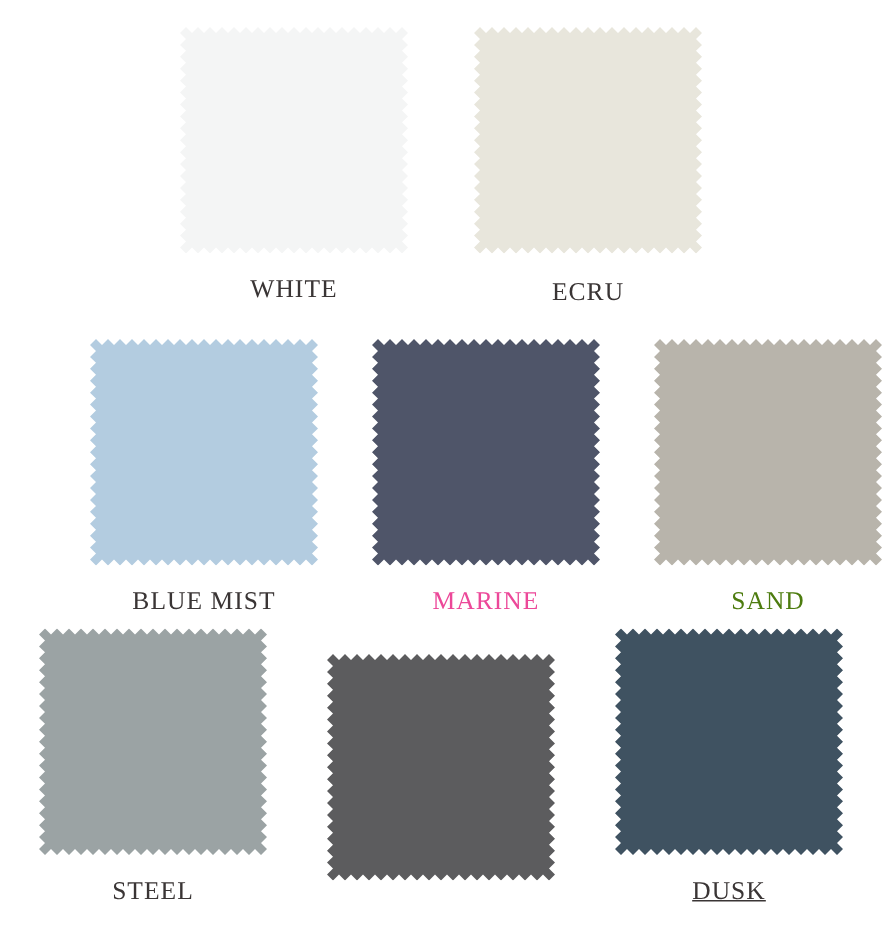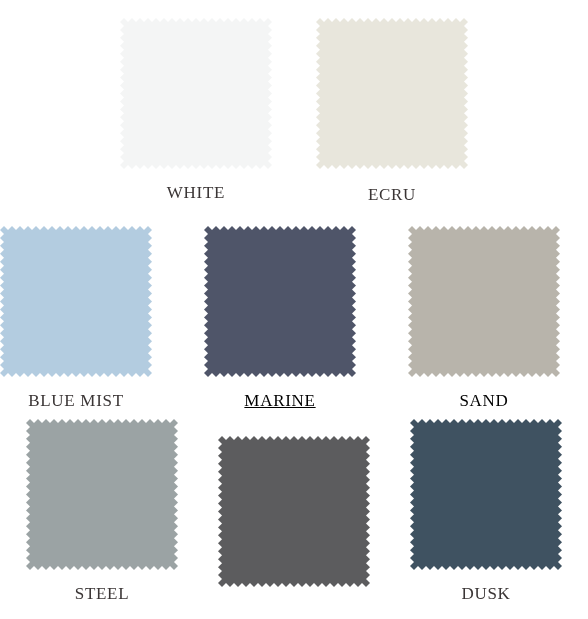--- a/index.html
+++ b/index.html
@@ -24,21 +24,21 @@
   }
 
   
   .swatch-row {
     position: absolute;
     left: 0;
     width: 588px;
     display: flex;
   }
   .swatch-row.row-top    { top: 18px;  height: 196px; justify-content: center; gap: 44px; }
-  .swatch-row.row-middle { top: 226px; height: 196px; justify-content: flex-start; gap: 52px; }
+  .swatch-row.row-middle { top: 226px; height: 196px; justify-content: flex-end; gap: 36px; }
   .swatch-row.row-bottom { top: 413px; height: 196px; justify-content: center; gap: 40px; align-items: center; }
 
   
   .swatch-cell {
     width: 152px;
     display: flex;
     flex-direction: column;
     align-items: center;
   }
 
@@ -118,29 +118,29 @@
           </svg>
         </div>
         <div class="swatch-label" style="color: rgb(58, 53, 53);">BLUE MIST</div>
       </div>
       <div class="swatch-cell">
         <div class="swatch-chip svg-chip">
           <svg viewBox="0 0 152 151" xmlns="http://www.w3.org/2000/svg">
             <polygon points="0.00,4.00 4.00,0.00 8.00,4.00 12.00,0.00 16.00,4.00 20.00,0.00 24.00,4.00 28.00,0.00 32.00,4.00 36.00,0.00 40.00,4.00 44.00,0.00 48.00,4.00 52.00,0.00 56.00,4.00 60.00,0.00 64.00,4.00 68.00,0.00 72.00,4.00 76.00,0.00 80.00,4.00 84.00,0.00 88.00,4.00 92.00,0.00 96.00,4.00 100.00,0.00 104.00,4.00 108.00,0.00 112.00,4.00 116.00,0.00 120.00,4.00 124.00,0.00 128.00,4.00 132.00,0.00 136.00,4.00 140.00,0.00 144.00,4.00 148.00,0.00 152.00,4.00 148.00,0.00 152.00,3.97 148.00,7.95 152.00,11.92 148.00,15.89 152.00,19.87 148.00,23.84 152.00,27.82 148.00,31.79 152.00,35.76 148.00,39.74 152.00,43.71 148.00,47.68 152.00,51.66 148.00,55.63 152.00,59.61 148.00,63.58 152.00,67.55 148.00,71.53 152.00,75.50 148.00,79.47 152.00,83.45 148.00,87.42 152.00,91.39 148.00,95.37 152.00,99.34 148.00,103.32 152.00,107.29 148.00,111.26 152.00,115.24 148.00,119.21 152.00,123.18 148.00,127.16 152.00,131.13 148.00,135.11 152.00,139.08 148.00,143.05 152.00,147.03 148.00,151.00 152.00,147.00 148.00,151.00 144.00,147.00 140.00,151.00 136.00,147.00 132.00,151.00 128.00,147.00 124.00,151.00 120.00,147.00 116.00,151.00 112.00,147.00 108.00,151.00 104.00,147.00 100.00,151.00 96.00,147.00 92.00,151.00 88.00,147.00 84.00,151.00 80.00,147.00 76.00,151.00 72.00,147.00 68.00,151.00 64.00,147.00 60.00,151.00 56.00,147.00 52.00,151.00 48.00,147.00 44.00,151.00 40.00,147.00 36.00,151.00 32.00,147.00 28.00,151.00 24.00,147.00 20.00,151.00 16.00,147.00 12.00,151.00 8.00,147.00 4.00,151.00 0.00,147.00 4.00,151.00 0.00,147.03 4.00,143.05 0.00,139.08 4.00,135.11 0.00,131.13 4.00,127.16 0.00,123.18 4.00,119.21 0.00,115.24 4.00,111.26 0.00,107.29 4.00,103.32 0.00,99.34 4.00,95.37 0.00,91.39 4.00,87.42 0.00,83.45 4.00,79.47 0.00,75.50 4.00,71.53 0.00,67.55 4.00,63.58 0.00,59.61 4.00,55.63 0.00,51.66 4.00,47.68 0.00,43.71 4.00,39.74 0.00,35.76 4.00,31.79 0.00,27.82 4.00,23.84 0.00,19.87 4.00,15.89 0.00,11.92 4.00,7.95 0.00,3.97 4.00,0.00" fill="#4f5569"></polygon>
           </svg>
         </div>
-        <div class="swatch-label" style="color: #000000; text-decoration: underline;">MARINE</div>
+        <div class="swatch-label" style="color: #ec4899;">MARINE</div>
       </div>
       <div class="swatch-cell">
         <div class="swatch-chip svg-chip">
           <svg viewBox="0 0 152 151" xmlns="http://www.w3.org/2000/svg">
             <polygon points="0.00,4.00 4.00,0.00 8.00,4.00 12.00,0.00 16.00,4.00 20.00,0.00 24.00,4.00 28.00,0.00 32.00,4.00 36.00,0.00 40.00,4.00 44.00,0.00 48.00,4.00 52.00,0.00 56.00,4.00 60.00,0.00 64.00,4.00 68.00,0.00 72.00,4.00 76.00,0.00 80.00,4.00 84.00,0.00 88.00,4.00 92.00,0.00 96.00,4.00 100.00,0.00 104.00,4.00 108.00,0.00 112.00,4.00 116.00,0.00 120.00,4.00 124.00,0.00 128.00,4.00 132.00,0.00 136.00,4.00 140.00,0.00 144.00,4.00 148.00,0.00 152.00,4.00 148.00,0.00 152.00,3.97 148.00,7.95 152.00,11.92 148.00,15.89 152.00,19.87 148.00,23.84 152.00,27.82 148.00,31.79 152.00,35.76 148.00,39.74 152.00,43.71 148.00,47.68 152.00,51.66 148.00,55.63 152.00,59.61 148.00,63.58 152.00,67.55 148.00,71.53 152.00,75.50 148.00,79.47 152.00,83.45 148.00,87.42 152.00,91.39 148.00,95.37 152.00,99.34 148.00,103.32 152.00,107.29 148.00,111.26 152.00,115.24 148.00,119.21 152.00,123.18 148.00,127.16 152.00,131.13 148.00,135.11 152.00,139.08 148.00,143.05 152.00,147.03 148.00,151.00 152.00,147.00 148.00,151.00 144.00,147.00 140.00,151.00 136.00,147.00 132.00,151.00 128.00,147.00 124.00,151.00 120.00,147.00 116.00,151.00 112.00,147.00 108.00,151.00 104.00,147.00 100.00,151.00 96.00,147.00 92.00,151.00 88.00,147.00 84.00,151.00 80.00,147.00 76.00,151.00 72.00,147.00 68.00,151.00 64.00,147.00 60.00,151.00 56.00,147.00 52.00,151.00 48.00,147.00 44.00,151.00 40.00,147.00 36.00,151.00 32.00,147.00 28.00,151.00 24.00,147.00 20.00,151.00 16.00,147.00 12.00,151.00 8.00,147.00 4.00,151.00 0.00,147.00 4.00,151.00 0.00,147.03 4.00,143.05 0.00,139.08 4.00,135.11 0.00,131.13 4.00,127.16 0.00,123.18 4.00,119.21 0.00,115.24 4.00,111.26 0.00,107.29 4.00,103.32 0.00,99.34 4.00,95.37 0.00,91.39 4.00,87.42 0.00,83.45 4.00,79.47 0.00,75.50 4.00,71.53 0.00,67.55 4.00,63.58 0.00,59.61 4.00,55.63 0.00,51.66 4.00,47.68 0.00,43.71 4.00,39.74 0.00,35.76 4.00,31.79 0.00,27.82 4.00,23.84 0.00,19.87 4.00,15.89 0.00,11.92 4.00,7.95 0.00,3.97 4.00,0.00" fill="#b8b4ab"></polygon>
           </svg>
         </div>
-        <div class="swatch-label" style="color: #000000;">SAND</div>
+        <div class="swatch-label" style="color: #4d7c0f;">SAND</div>
       </div>
     </div>
 
   <div class="swatch-row row-bottom">
       <div class="swatch-cell">
         <div class="swatch-chip svg-chip">
           <svg viewBox="0 0 152 151" xmlns="http://www.w3.org/2000/svg">
             <polygon points="0.00,4.00 4.00,0.00 8.00,4.00 12.00,0.00 16.00,4.00 20.00,0.00 24.00,4.00 28.00,0.00 32.00,4.00 36.00,0.00 40.00,4.00 44.00,0.00 48.00,4.00 52.00,0.00 56.00,4.00 60.00,0.00 64.00,4.00 68.00,0.00 72.00,4.00 76.00,0.00 80.00,4.00 84.00,0.00 88.00,4.00 92.00,0.00 96.00,4.00 100.00,0.00 104.00,4.00 108.00,0.00 112.00,4.00 116.00,0.00 120.00,4.00 124.00,0.00 128.00,4.00 132.00,0.00 136.00,4.00 140.00,0.00 144.00,4.00 148.00,0.00 152.00,4.00 148.00,0.00 152.00,3.97 148.00,7.95 152.00,11.92 148.00,15.89 152.00,19.87 148.00,23.84 152.00,27.82 148.00,31.79 152.00,35.76 148.00,39.74 152.00,43.71 148.00,47.68 152.00,51.66 148.00,55.63 152.00,59.61 148.00,63.58 152.00,67.55 148.00,71.53 152.00,75.50 148.00,79.47 152.00,83.45 148.00,87.42 152.00,91.39 148.00,95.37 152.00,99.34 148.00,103.32 152.00,107.29 148.00,111.26 152.00,115.24 148.00,119.21 152.00,123.18 148.00,127.16 152.00,131.13 148.00,135.11 152.00,139.08 148.00,143.05 152.00,147.03 148.00,151.00 152.00,147.00 148.00,151.00 144.00,147.00 140.00,151.00 136.00,147.00 132.00,151.00 128.00,147.00 124.00,151.00 120.00,147.00 116.00,151.00 112.00,147.00 108.00,151.00 104.00,147.00 100.00,151.00 96.00,147.00 92.00,151.00 88.00,147.00 84.00,151.00 80.00,147.00 76.00,151.00 72.00,147.00 68.00,151.00 64.00,147.00 60.00,151.00 56.00,147.00 52.00,151.00 48.00,147.00 44.00,151.00 40.00,147.00 36.00,151.00 32.00,147.00 28.00,151.00 24.00,147.00 20.00,151.00 16.00,147.00 12.00,151.00 8.00,147.00 4.00,151.00 0.00,147.00 4.00,151.00 0.00,147.03 4.00,143.05 0.00,139.08 4.00,135.11 0.00,131.13 4.00,127.16 0.00,123.18 4.00,119.21 0.00,115.24 4.00,111.26 0.00,107.29 4.00,103.32 0.00,99.34 4.00,95.37 0.00,91.39 4.00,87.42 0.00,83.45 4.00,79.47 0.00,75.50 4.00,71.53 0.00,67.55 4.00,63.58 0.00,59.61 4.00,55.63 0.00,51.66 4.00,47.68 0.00,43.71 4.00,39.74 0.00,35.76 4.00,31.79 0.00,27.82 4.00,23.84 0.00,19.87 4.00,15.89 0.00,11.92 4.00,7.95 0.00,3.97 4.00,0.00" fill="#9ba3a4"></polygon>
           </svg>
         </div>
@@ -152,17 +152,17 @@
             <polygon points="0.00,4.00 4.00,0.00 8.00,4.00 12.00,0.00 16.00,4.00 20.00,0.00 24.00,4.00 28.00,0.00 32.00,4.00 36.00,0.00 40.00,4.00 44.00,0.00 48.00,4.00 52.00,0.00 56.00,4.00 60.00,0.00 64.00,4.00 68.00,0.00 72.00,4.00 76.00,0.00 80.00,4.00 84.00,0.00 88.00,4.00 92.00,0.00 96.00,4.00 100.00,0.00 104.00,4.00 108.00,0.00 112.00,4.00 116.00,0.00 120.00,4.00 124.00,0.00 128.00,4.00 132.00,0.00 136.00,4.00 140.00,0.00 144.00,4.00 148.00,0.00 152.00,4.00 148.00,0.00 152.00,3.97 148.00,7.95 152.00,11.92 148.00,15.89 152.00,19.87 148.00,23.84 152.00,27.82 148.00,31.79 152.00,35.76 148.00,39.74 152.00,43.71 148.00,47.68 152.00,51.66 148.00,55.63 152.00,59.61 148.00,63.58 152.00,67.55 148.00,71.53 152.00,75.50 148.00,79.47 152.00,83.45 148.00,87.42 152.00,91.39 148.00,95.37 152.00,99.34 148.00,103.32 152.00,107.29 148.00,111.26 152.00,115.24 148.00,119.21 152.00,123.18 148.00,127.16 152.00,131.13 148.00,135.11 152.00,139.08 148.00,143.05 152.00,147.03 148.00,151.00 152.00,147.00 148.00,151.00 144.00,147.00 140.00,151.00 136.00,147.00 132.00,151.00 128.00,147.00 124.00,151.00 120.00,147.00 116.00,151.00 112.00,147.00 108.00,151.00 104.00,147.00 100.00,151.00 96.00,147.00 92.00,151.00 88.00,147.00 84.00,151.00 80.00,147.00 76.00,151.00 72.00,147.00 68.00,151.00 64.00,147.00 60.00,151.00 56.00,147.00 52.00,151.00 48.00,147.00 44.00,151.00 40.00,147.00 36.00,151.00 32.00,147.00 28.00,151.00 24.00,147.00 20.00,151.00 16.00,147.00 12.00,151.00 8.00,147.00 4.00,151.00 0.00,147.00 4.00,151.00 0.00,147.03 4.00,143.05 0.00,139.08 4.00,135.11 0.00,131.13 4.00,127.16 0.00,123.18 4.00,119.21 0.00,115.24 4.00,111.26 0.00,107.29 4.00,103.32 0.00,99.34 4.00,95.37 0.00,91.39 4.00,87.42 0.00,83.45 4.00,79.47 0.00,75.50 4.00,71.53 0.00,67.55 4.00,63.58 0.00,59.61 4.00,55.63 0.00,51.66 4.00,47.68 0.00,43.71 4.00,39.74 0.00,35.76 4.00,31.79 0.00,27.82 4.00,23.84 0.00,19.87 4.00,15.89 0.00,11.92 4.00,7.95 0.00,3.97 4.00,0.00" fill="#5c5c5e"></polygon>
           </svg>
         </div>
       </div>
       <div class="swatch-cell">
         <div class="swatch-chip svg-chip">
           <svg viewBox="0 0 152 151" xmlns="http://www.w3.org/2000/svg">
             <polygon points="0.00,4.00 4.00,0.00 8.00,4.00 12.00,0.00 16.00,4.00 20.00,0.00 24.00,4.00 28.00,0.00 32.00,4.00 36.00,0.00 40.00,4.00 44.00,0.00 48.00,4.00 52.00,0.00 56.00,4.00 60.00,0.00 64.00,4.00 68.00,0.00 72.00,4.00 76.00,0.00 80.00,4.00 84.00,0.00 88.00,4.00 92.00,0.00 96.00,4.00 100.00,0.00 104.00,4.00 108.00,0.00 112.00,4.00 116.00,0.00 120.00,4.00 124.00,0.00 128.00,4.00 132.00,0.00 136.00,4.00 140.00,0.00 144.00,4.00 148.00,0.00 152.00,4.00 148.00,0.00 152.00,3.97 148.00,7.95 152.00,11.92 148.00,15.89 152.00,19.87 148.00,23.84 152.00,27.82 148.00,31.79 152.00,35.76 148.00,39.74 152.00,43.71 148.00,47.68 152.00,51.66 148.00,55.63 152.00,59.61 148.00,63.58 152.00,67.55 148.00,71.53 152.00,75.50 148.00,79.47 152.00,83.45 148.00,87.42 152.00,91.39 148.00,95.37 152.00,99.34 148.00,103.32 152.00,107.29 148.00,111.26 152.00,115.24 148.00,119.21 152.00,123.18 148.00,127.16 152.00,131.13 148.00,135.11 152.00,139.08 148.00,143.05 152.00,147.03 148.00,151.00 152.00,147.00 148.00,151.00 144.00,147.00 140.00,151.00 136.00,147.00 132.00,151.00 128.00,147.00 124.00,151.00 120.00,147.00 116.00,151.00 112.00,147.00 108.00,151.00 104.00,147.00 100.00,151.00 96.00,147.00 92.00,151.00 88.00,147.00 84.00,151.00 80.00,147.00 76.00,151.00 72.00,147.00 68.00,151.00 64.00,147.00 60.00,151.00 56.00,147.00 52.00,151.00 48.00,147.00 44.00,151.00 40.00,147.00 36.00,151.00 32.00,147.00 28.00,151.00 24.00,147.00 20.00,151.00 16.00,147.00 12.00,151.00 8.00,147.00 4.00,151.00 0.00,147.00 4.00,151.00 0.00,147.03 4.00,143.05 0.00,139.08 4.00,135.11 0.00,131.13 4.00,127.16 0.00,123.18 4.00,119.21 0.00,115.24 4.00,111.26 0.00,107.29 4.00,103.32 0.00,99.34 4.00,95.37 0.00,91.39 4.00,87.42 0.00,83.45 4.00,79.47 0.00,75.50 4.00,71.53 0.00,67.55 4.00,63.58 0.00,59.61 4.00,55.63 0.00,51.66 4.00,47.68 0.00,43.71 4.00,39.74 0.00,35.76 4.00,31.79 0.00,27.82 4.00,23.84 0.00,19.87 4.00,15.89 0.00,11.92 4.00,7.95 0.00,3.97 4.00,0.00" fill="#3f5261"></polygon>
           </svg>
         </div>
-        <div class="swatch-label" style="color: rgb(58, 53, 53);">DUSK</div>
+        <div class="swatch-label" style="color: rgb(58, 53, 53); text-decoration: underline;">DUSK</div>
       </div>
     </div>
 
 </div>
 
 </body></html>

